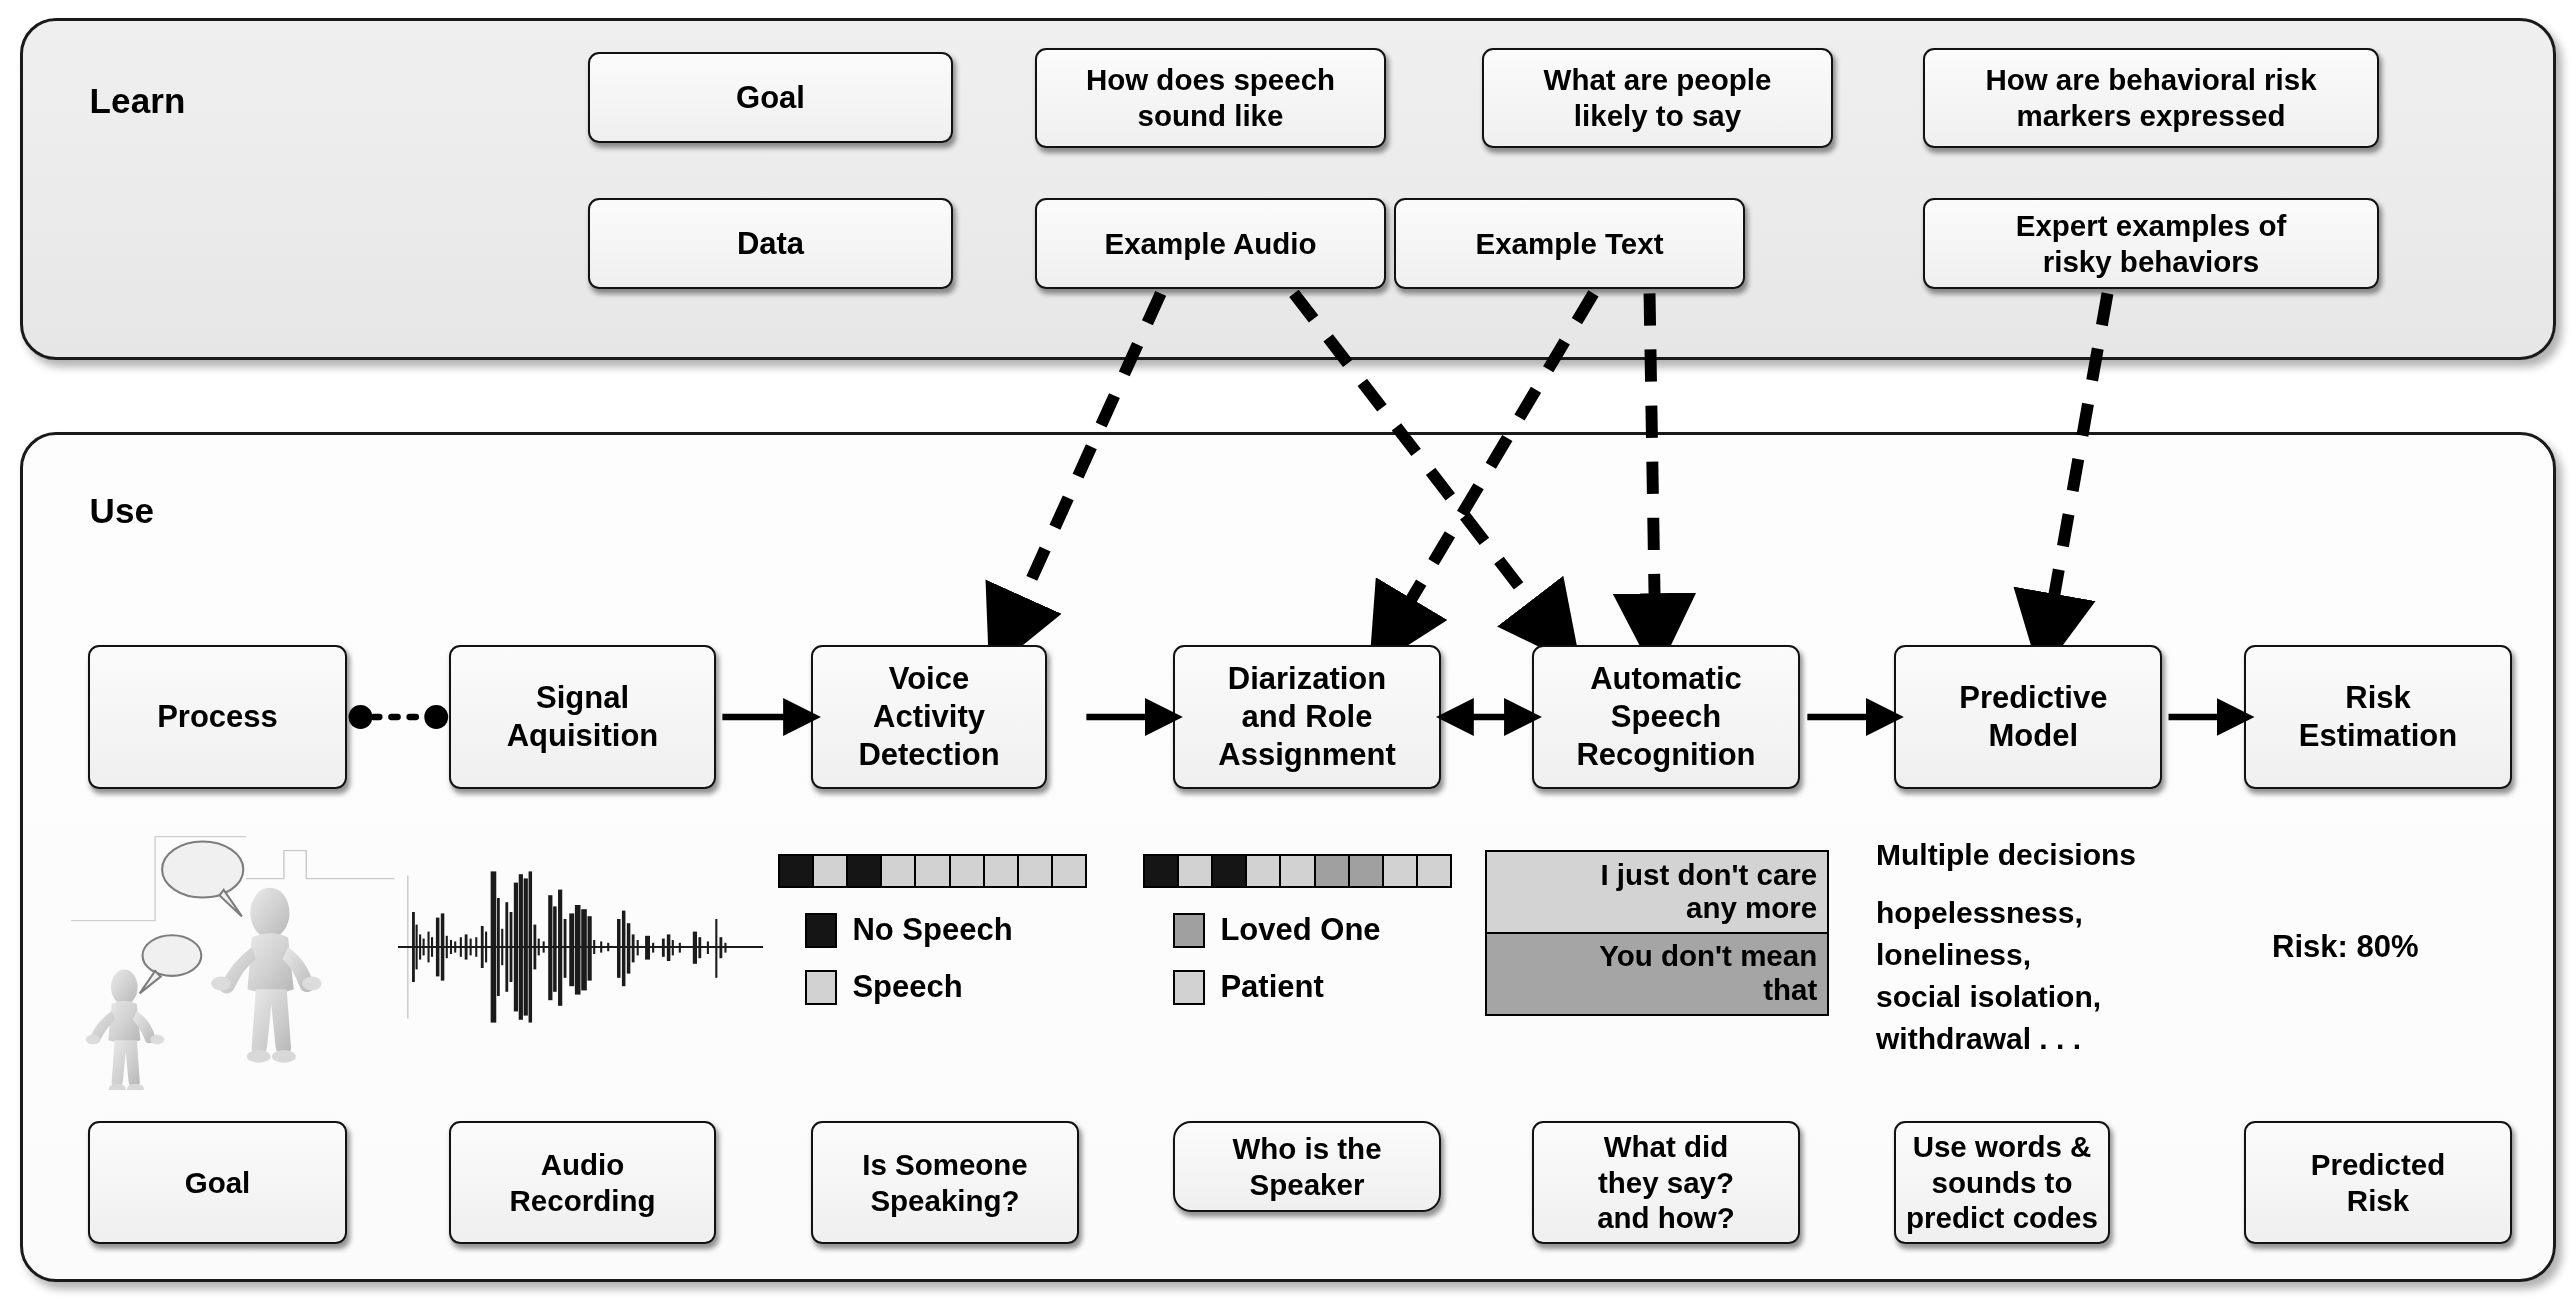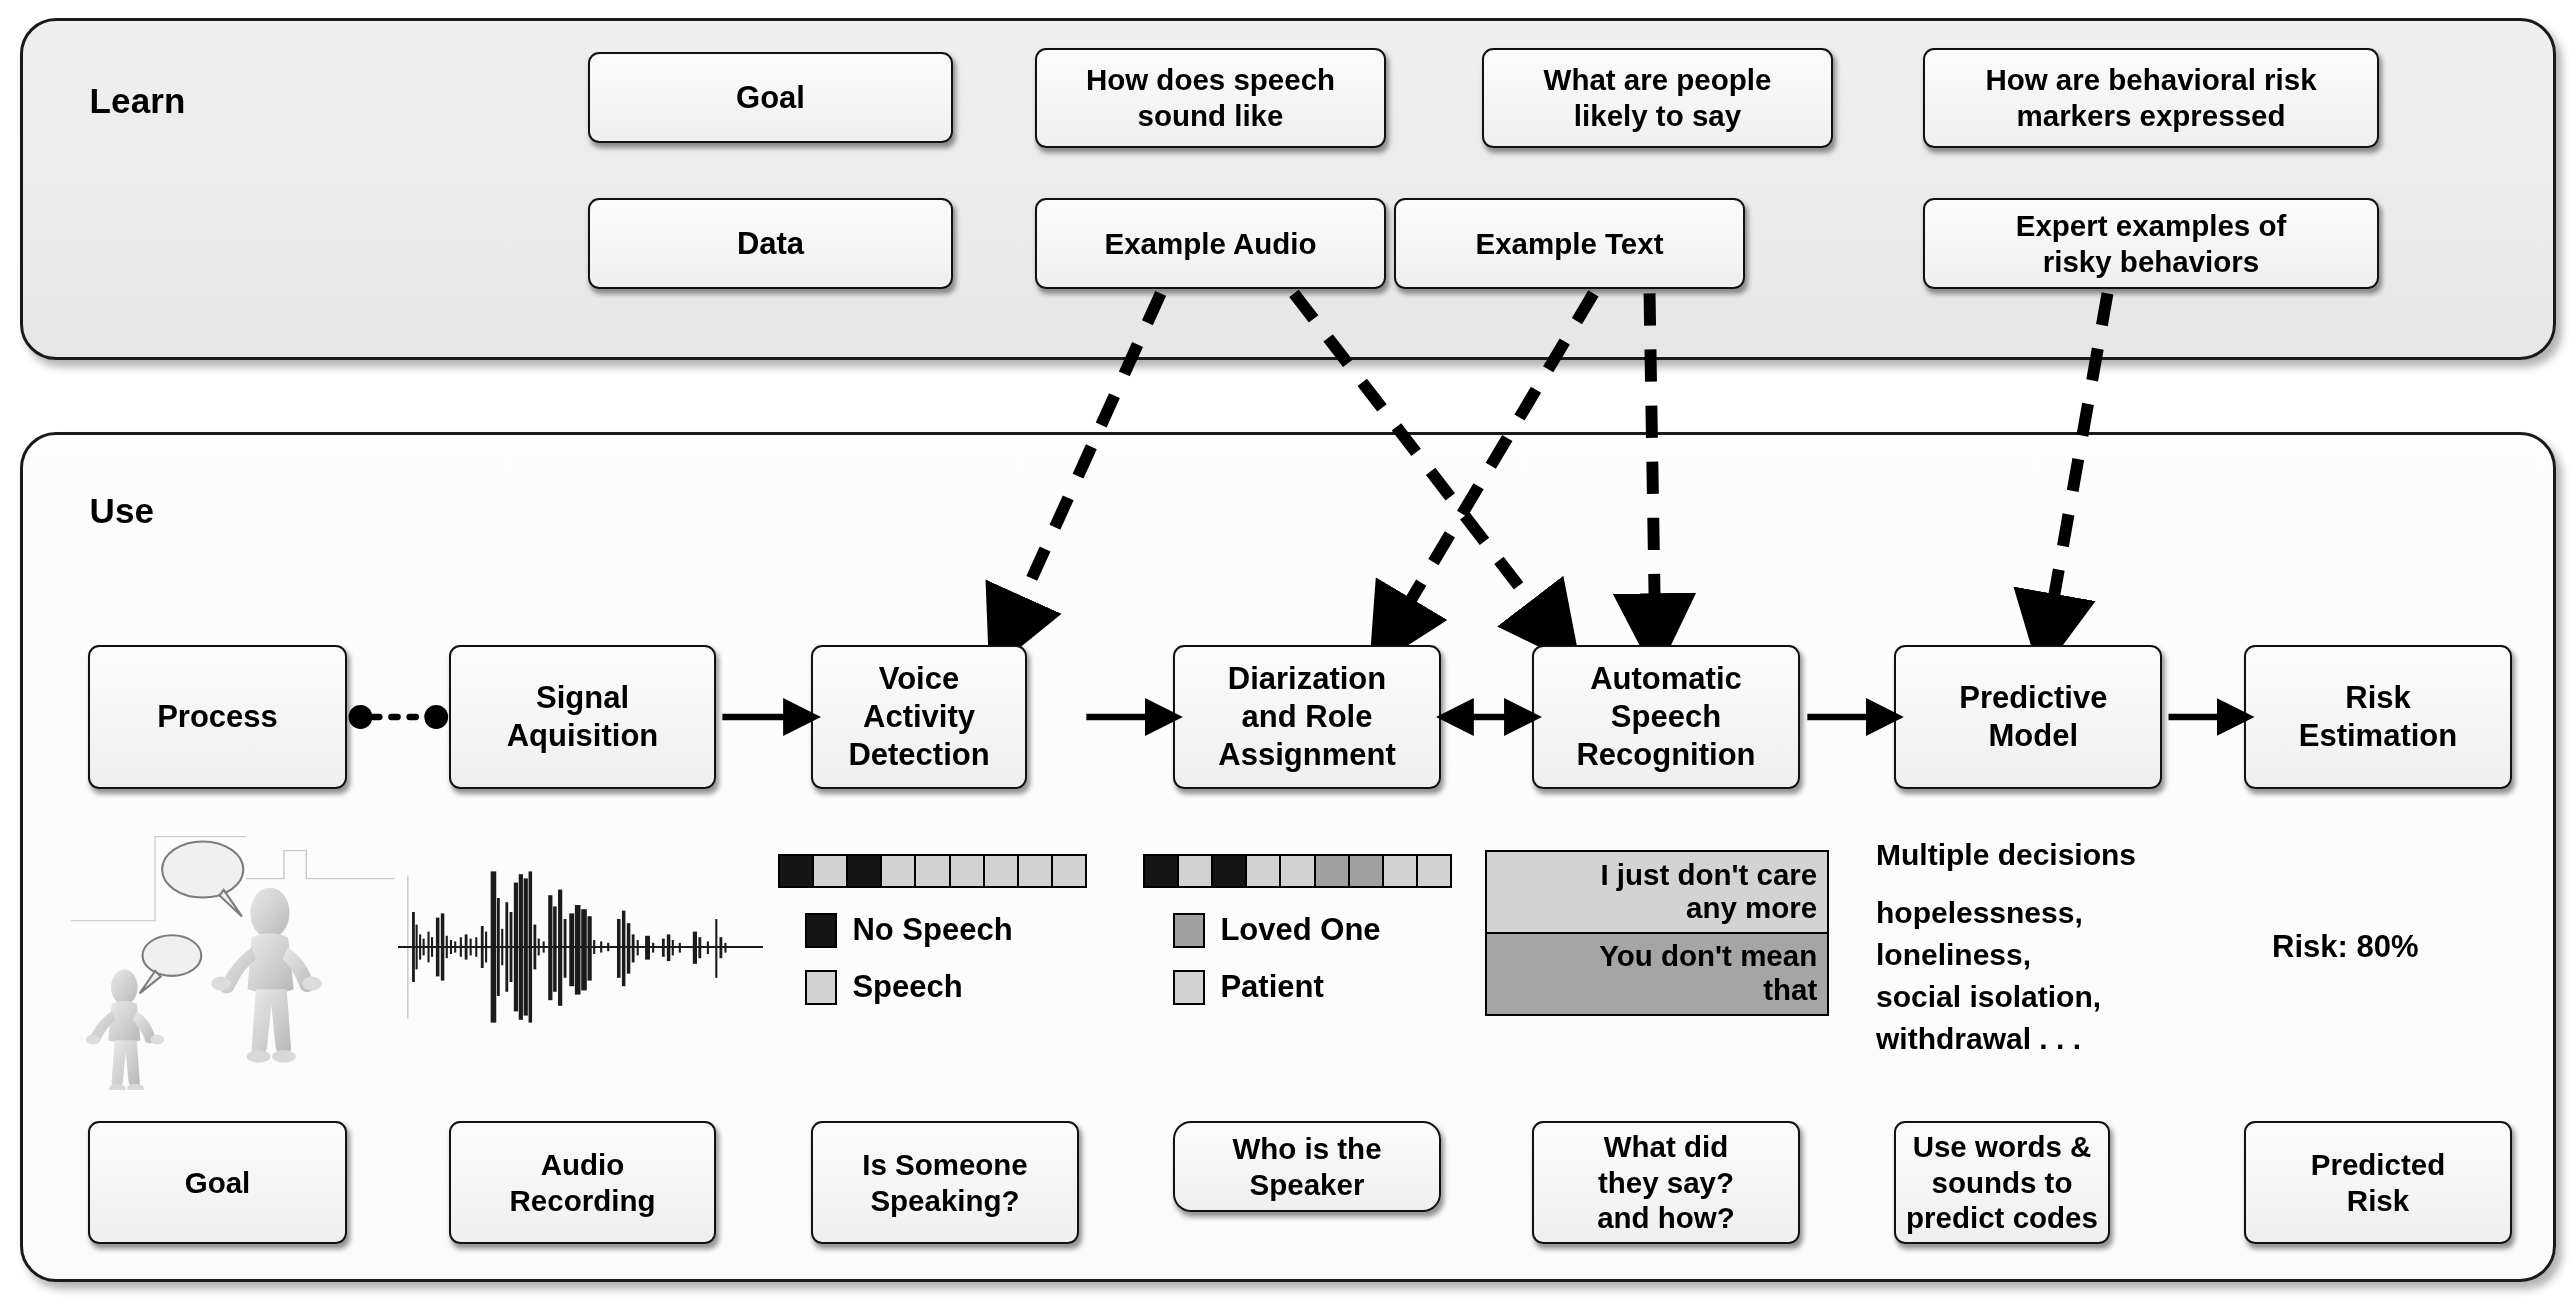--- a/index.html
+++ b/index.html
@@ -132,21 +132,21 @@
     <path d="M2272,418 L1985,900" stroke="#000" stroke-width="17" fill="none" stroke-dasharray="46 34" marker-end="url(#dhead)"></path>
 
     <path d="M2352,418 L2360,900" stroke="#000" stroke-width="17" fill="none" stroke-dasharray="46 34" marker-end="url(#dhead)"></path>
 
     <path d="M3005,418 L2920,900" stroke="#000" stroke-width="17" fill="none" stroke-dasharray="46 34" marker-end="url(#dhead)"></path>
   </svg>
 
   <div class="box f44" style="left:88px;  top:645px; width:259px; height:144px;">Process</div>
   <div class="box f44" style="left:449px;  top:645px; width:267px; height:144px;">Signal
 Aquisition</div>
-  <div class="box f44" style="left:811px; top:645px; width:216px; height:144px;">Voice
+  <div class="box f44" style="left:811px; top:645px; width:236px; height:144px;">Voice
 Activity
 Detection</div>
   <div class="box f44" style="left:1173px; top:645px; width:268px; height:144px;">Diarization
 and Role
 Assignment</div>
   <div class="box f44" style="left:1532px; top:645px; width:268px; height:144px;">Automatic
 Speech
 Recognition</div>
   <div class="box f44" style="left:1894px; top:645px; width:268px; height:144px;padding-left:19px;">Predictive
 Model</div>

